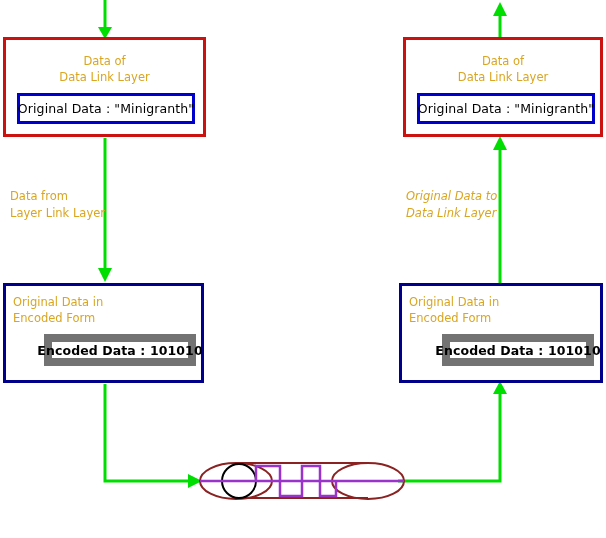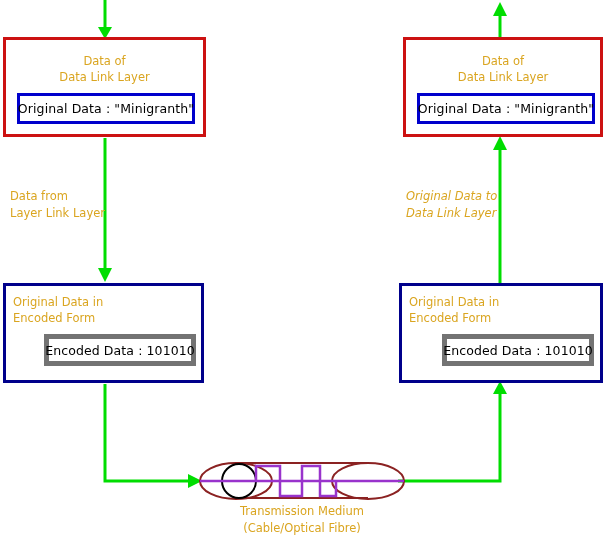--- a/index.html
+++ b/index.html
@@ -53,21 +53,21 @@
   }
   .inner-box {
     position: absolute;
     box-sizing: border-box;
     display: flex;
     align-items: center;
     justify-content: center;
     background: transparent;
   }
   .inner-blue { border: 3px solid #0000cc; }
-  .inner-red  { border: 5px solid #737373; }
+  .inner-red  { border: 8px solid #737373; font-weight: bold; }
   .inner-text {
     color: #000000;
     font-size: 12.5px;
     white-space: nowrap;
     letter-spacing: 0.1px;
   }
   .flow-label {
     position: absolute;
     color: #daa520;
     font-size: 11.5px;
@@ -176,16 +176,14 @@
 Data Link Layer</div>
 
   <div class="layer-box box-blue" style="left:399px; top:283px; width:204px; height:100px;">
     <div class="layer-title title-left">Original Data in
 Encoded Form</div>
     <div class="inner-box inner-red" style="left:40px; top:48px; width:152px; height:32px;">
       <span class="inner-text">Encoded Data : 101010</span>
     </div>
   </div>
 
-  <div class="medium-label" style="left:182px; top:503px;">Transmission Medium
-(Cable/Optical Fibre)</div>
 
 </div>
 
 </body></html>

